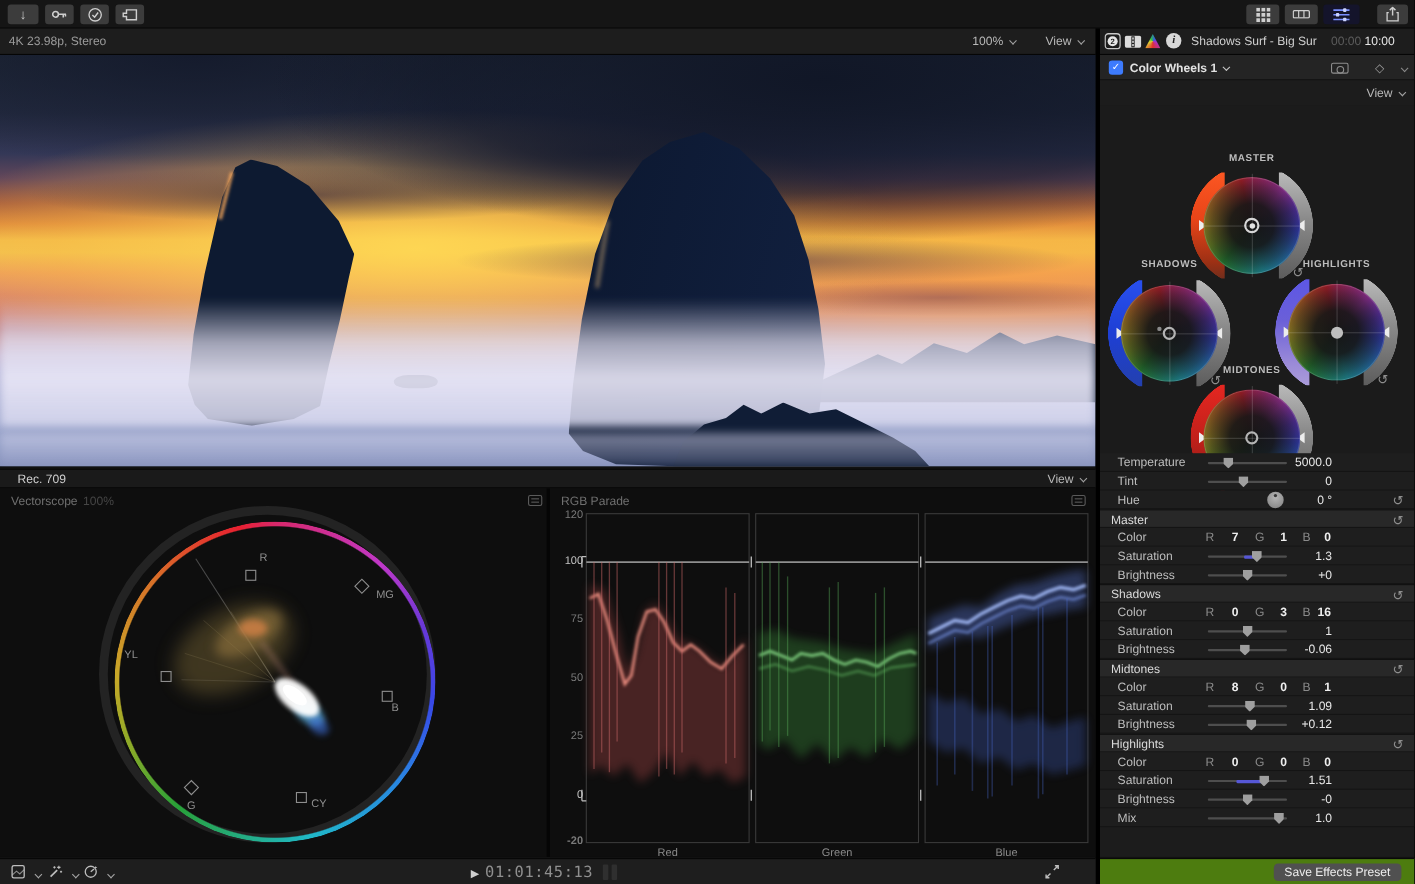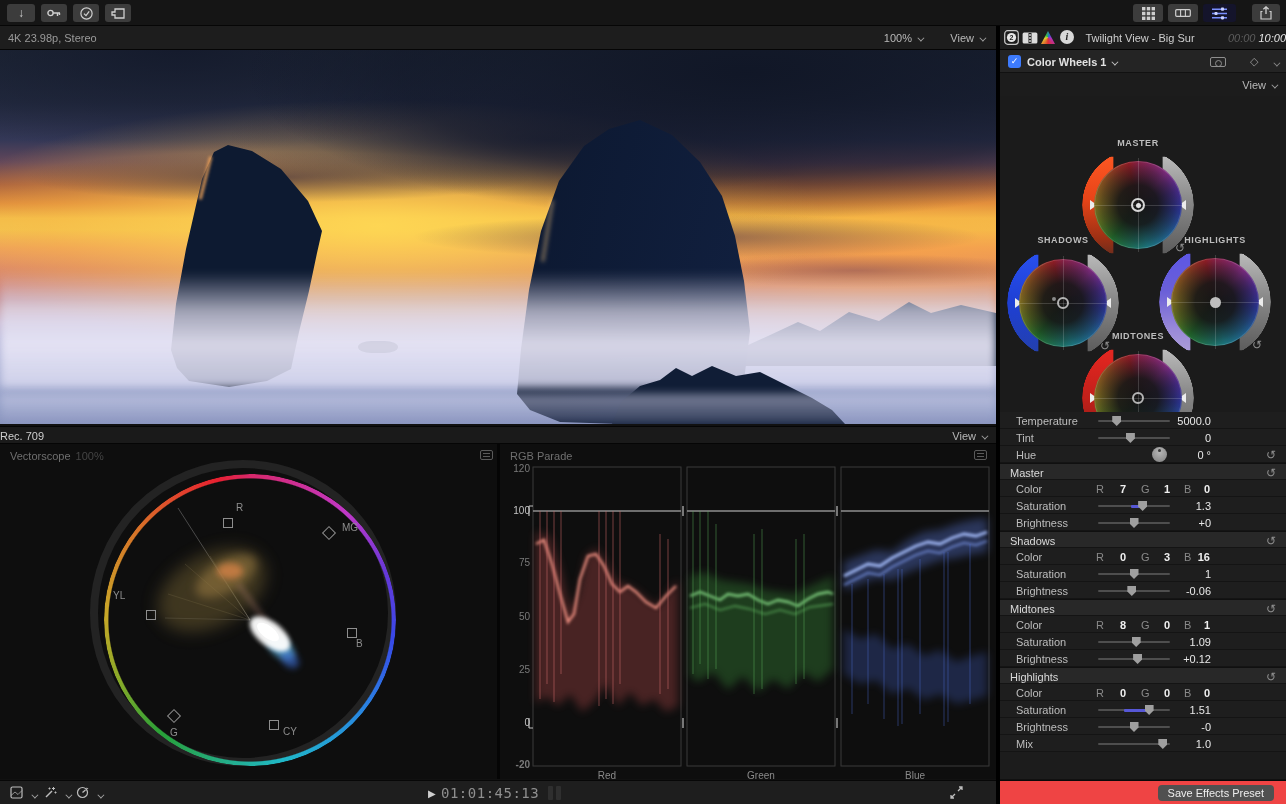--- a/index.html
+++ b/index.html
@@ -44,21 +44,21 @@
   .rim2 { position:absolute; left:546px; top:150px; width:3px; height:62px; background:rgba(255,206,130,.5); transform:rotate(9deg); filter:blur(2px); }
   .mist { position:absolute; left:0; top:222px; width:996px; height:116px; filter:blur(4px);
     background:linear-gradient(180deg, rgba(226,223,240,0) 0%, rgba(226,223,240,.7) 34%, rgba(232,230,246,.92) 62%, rgba(214,215,238,.85) 100%); }
   .rocks-fg { background:#101d36; clip-path:polygon(612px 374px,621px 352px,640px 336px,660px 330px,676px 318px,692px 326px,712px 316px,736px 326px,760px 322px,788px 336px,812px 348px,832px 360px,845px 374px); }
   .fog-bottom { position:absolute; left:0; top:344px; width:996px; height:30px; filter:blur(4px); background:linear-gradient(180deg, rgba(214,214,238,.55), rgba(150,158,200,.25)); }
 
   
   .v-divider { position:absolute; left:996px; top:26px; width:4px; height:778px; background:#000; }
   .insp-titlebar { position:absolute; left:1000px; top:26px; width:286px; height:24px; background:#1d1d1d; border-bottom:1px solid #050505; }
   .insp-title { position:absolute; left:70px; top:6px; width:140px; text-align:center; color:#cfcfcf; white-space:nowrap; }
-  .insp-times { position:absolute; right:0; top:6px;font-style:italic; }
+  .insp-times { position:absolute; right:18px; top:6px; }
   .t-dim { color:#5c5c5c; } .t-lit { color:#e6e6e6; margin-left:3px; }
   .it-ico { position:absolute; top:4px; }
 
   .inspector { position:absolute; left:1000px; top:50px; width:286px; height:729px; background:#1c1c1c; overflow:hidden; }
   .effect-row { position:absolute; left:0; top:0; width:286px; height:23px; background:#242424; border-bottom:1px solid #111; }
   .checkbox { position:absolute; left:8px; top:5px; width:13px; height:13px; background:#3D7BFD; border-radius:3px; color:#fff; font-size:9px; line-height:13px; text-align:center; }
   .effect-name { position:absolute; left:27px; top:6px; color:#e2e2e2;font-weight:bold; }
   .mask-ico { position:absolute; left:210px; top:7px; width:16px; height:10px; border:1px solid #8e8e8e; border-radius:2px; }
   .mask-ico:after { content:""; position:absolute; left:4px; top:1.5px; width:5px; height:5px; border:1px solid #8e8e8e; border-radius:50%; }
   .kf-diamond { position:absolute; left:250px; top:5px; color:#9a9a9a; font-size:11px; }
@@ -103,26 +103,26 @@
   .slider { position:absolute; left:98px; top:8px; width:72px; height:2px; background:#4e4e4e; border-radius:1px; }
   .slider .fill { position:absolute; top:-0.5px; height:3px; background:#5657D6; border-radius:1px; }
   .slider .thumb { position:absolute; top:-4px; width:9px; height:10px; background:#9f9f9f;
     clip-path:polygon(0 0,100% 0,100% 55%,50% 100%,0 55%); margin-left:-4.5px; }
   .hue-knob { position:absolute; left:152px; top:1px; width:15px; height:15px; border-radius:50%;
     background:radial-gradient(circle at 50% 35%, #b6b6b6, #7e7e7e); }
   .hue-knob:after { content:""; position:absolute; left:6px; top:1.5px; width:3px; height:3px; background:#3a3a3a; border-radius:50%; }
   .rgb-cell-l { position:absolute; top:3px; color:#8a8a8a; }
   .rgb-cell-v { position:absolute; top:3px; width:22px; text-align:right; color:#efefef; font-weight:bold; }
 
-  .insp-footer { position:absolute; left:1000px; top:780px; width:286px; height:24px; background:#ef4444; border-top:1px solid #090909; }
+  .insp-footer { position:absolute; left:1000px; top:780px; width:286px; height:24px; background:#4d7c0f; border-top:1px solid #090909; }
   .save-btn { position:absolute; right:12px; top:4px; height:16px; padding:0 10px; background:#505050; border-radius:4px; color:#ededed; line-height:16px; }
 
   
   .rec-bar { position:absolute; left:0; top:426px; width:996px; height:18px; background:#1a1a1a; border-top:1px solid #050505; border-bottom:1px solid #050505; }
-  .rec-title { position:absolute; left:0; top:3px; color:#cfcfcf; }
+  .rec-title { position:absolute; left:16px; top:3px; color:#cfcfcf; }
   .rec-view { position:absolute; right:10px; top:3px; color:#b8b8b8; }
   .scopes { position:absolute; left:0; top:444px; width:996px; height:335px; background:#0e0e0e; }
   .scope-head { position:absolute; top:6px; color:#6f6f6f; }
   .scope-zoom { color:#454545; margin-left:5px; }
   .disp-ico { position:absolute; top:6px; width:13px; height:10px; border:1px solid #5a5a5a; border-radius:2px; }
   .disp-ico:after { content:""; position:absolute; left:2px; top:2px; width:7px; height:1px; background:#5a5a5a; box-shadow:0 3px 0 #5a5a5a; }
   .scope-div { position:absolute; left:497px; top:0; width:3px; height:335px; background:#050505; }
   .vs-outer { position:absolute; left:90px; top:16px; width:306px; height:306px; border:8px solid #232323; border-radius:50%; }
   .vs-rim { position:absolute; left:104px; top:30px; width:292px; height:292px; border-radius:50%;
     background:conic-gradient(from 0deg, #d8286a 0deg, #c038c8 42deg, #6838d8 70deg, #3848e8 97deg, #2888e0 130deg, #20b8c8 167deg, #28a038 218deg, #88aa28 245deg, #c8a828 272deg, #d87028 310deg, #e82030 347deg, #d8286a 360deg);
@@ -245,21 +245,21 @@
           <rect x="7.3" y="2" width="1.4" height="2" fill="#dcdcdc"></rect>
           <rect x="7.3" y="5" width="1.4" height="2" fill="#dcdcdc"></rect>
           <rect x="7.3" y="8" width="1.4" height="2" fill="#dcdcdc"></rect>
         </svg></div>
     <div class="it-ico" style="left:41px;top:5px;">
       <div style="width:14px;height:13px;clip-path:polygon(50% 0,100% 100%,0 100%);background:conic-gradient(from 180deg,#e03030,#e0d030,#30c040,#3060e0,#b030c0,#e03030);"></div>
       </div>
     <div class="it-ico" style="left:60px;">
       <div style="width:14px;height:14px;border-radius:50%;background:#d8d8d8;color:#1d1d1d;text-align:center;font-size:10px;line-height:14px;font-family:'Liberation Serif',serif;font-style:italic;font-weight:bold;">i</div>
       </div>
-    <div class="insp-title">Twilight View - Big Sur</div>
+    <div class="insp-title">Shadows Surf - Big Sur</div>
     <div class="insp-times">
       <span class="t-dim">00:00</span><span class="t-lit">10:00</span>
     </div>
   </div>
 
   <div class="inspector">
 
     <div class="effect-row">
       <div class="checkbox">✓</div>
       <span class="effect-name"><span>Color Wheels 1</span><span class="chev"></span></span>
@@ -521,21 +521,21 @@
       <g fill="none" stroke="#8e8e8e" stroke-width="1">
         <rect x="223.5" y="74.5" width="9" height="9"></rect>
         <rect x="324.5" y="84.5" width="9" height="9" transform="rotate(45 329 89)"></rect>
         <rect x="146.5" y="166.5" width="9" height="9"></rect>
         <rect x="347.5" y="184.5" width="9" height="9"></rect>
         <rect x="169.5" y="267.5" width="9" height="9" transform="rotate(45 174 272)"></rect>
         <rect x="269.5" y="276.5" width="9" height="9"></rect>
       </g>
     </svg>
     <span class="vs-lab" style="left:236px;top:58px;">R</span>
-    <span class="vs-lab" style="left:342px;top:78px;">MG</span>
+    <span class="vs-lab" style="left:342px;top:92px;">MG</span>
     <span class="vs-lab" style="left:113px;top:146px;">YL</span>
     <span class="vs-lab" style="left:356px;top:194px;">B</span>
     <span class="vs-lab" style="left:170px;top:283px;">G</span>
     <span class="vs-lab" style="left:283px;top:282px;">CY</span>
 
     <div class="scope-div"></div>
 
     <span class="scope-head" style="left:510px;">RGB Parade</span>
     <div class="disp-ico" style="left:974px;"></div>
     <svg width="496" height="335" viewBox="0 0 496 335" style="position:absolute;left:500px;top:0;">

